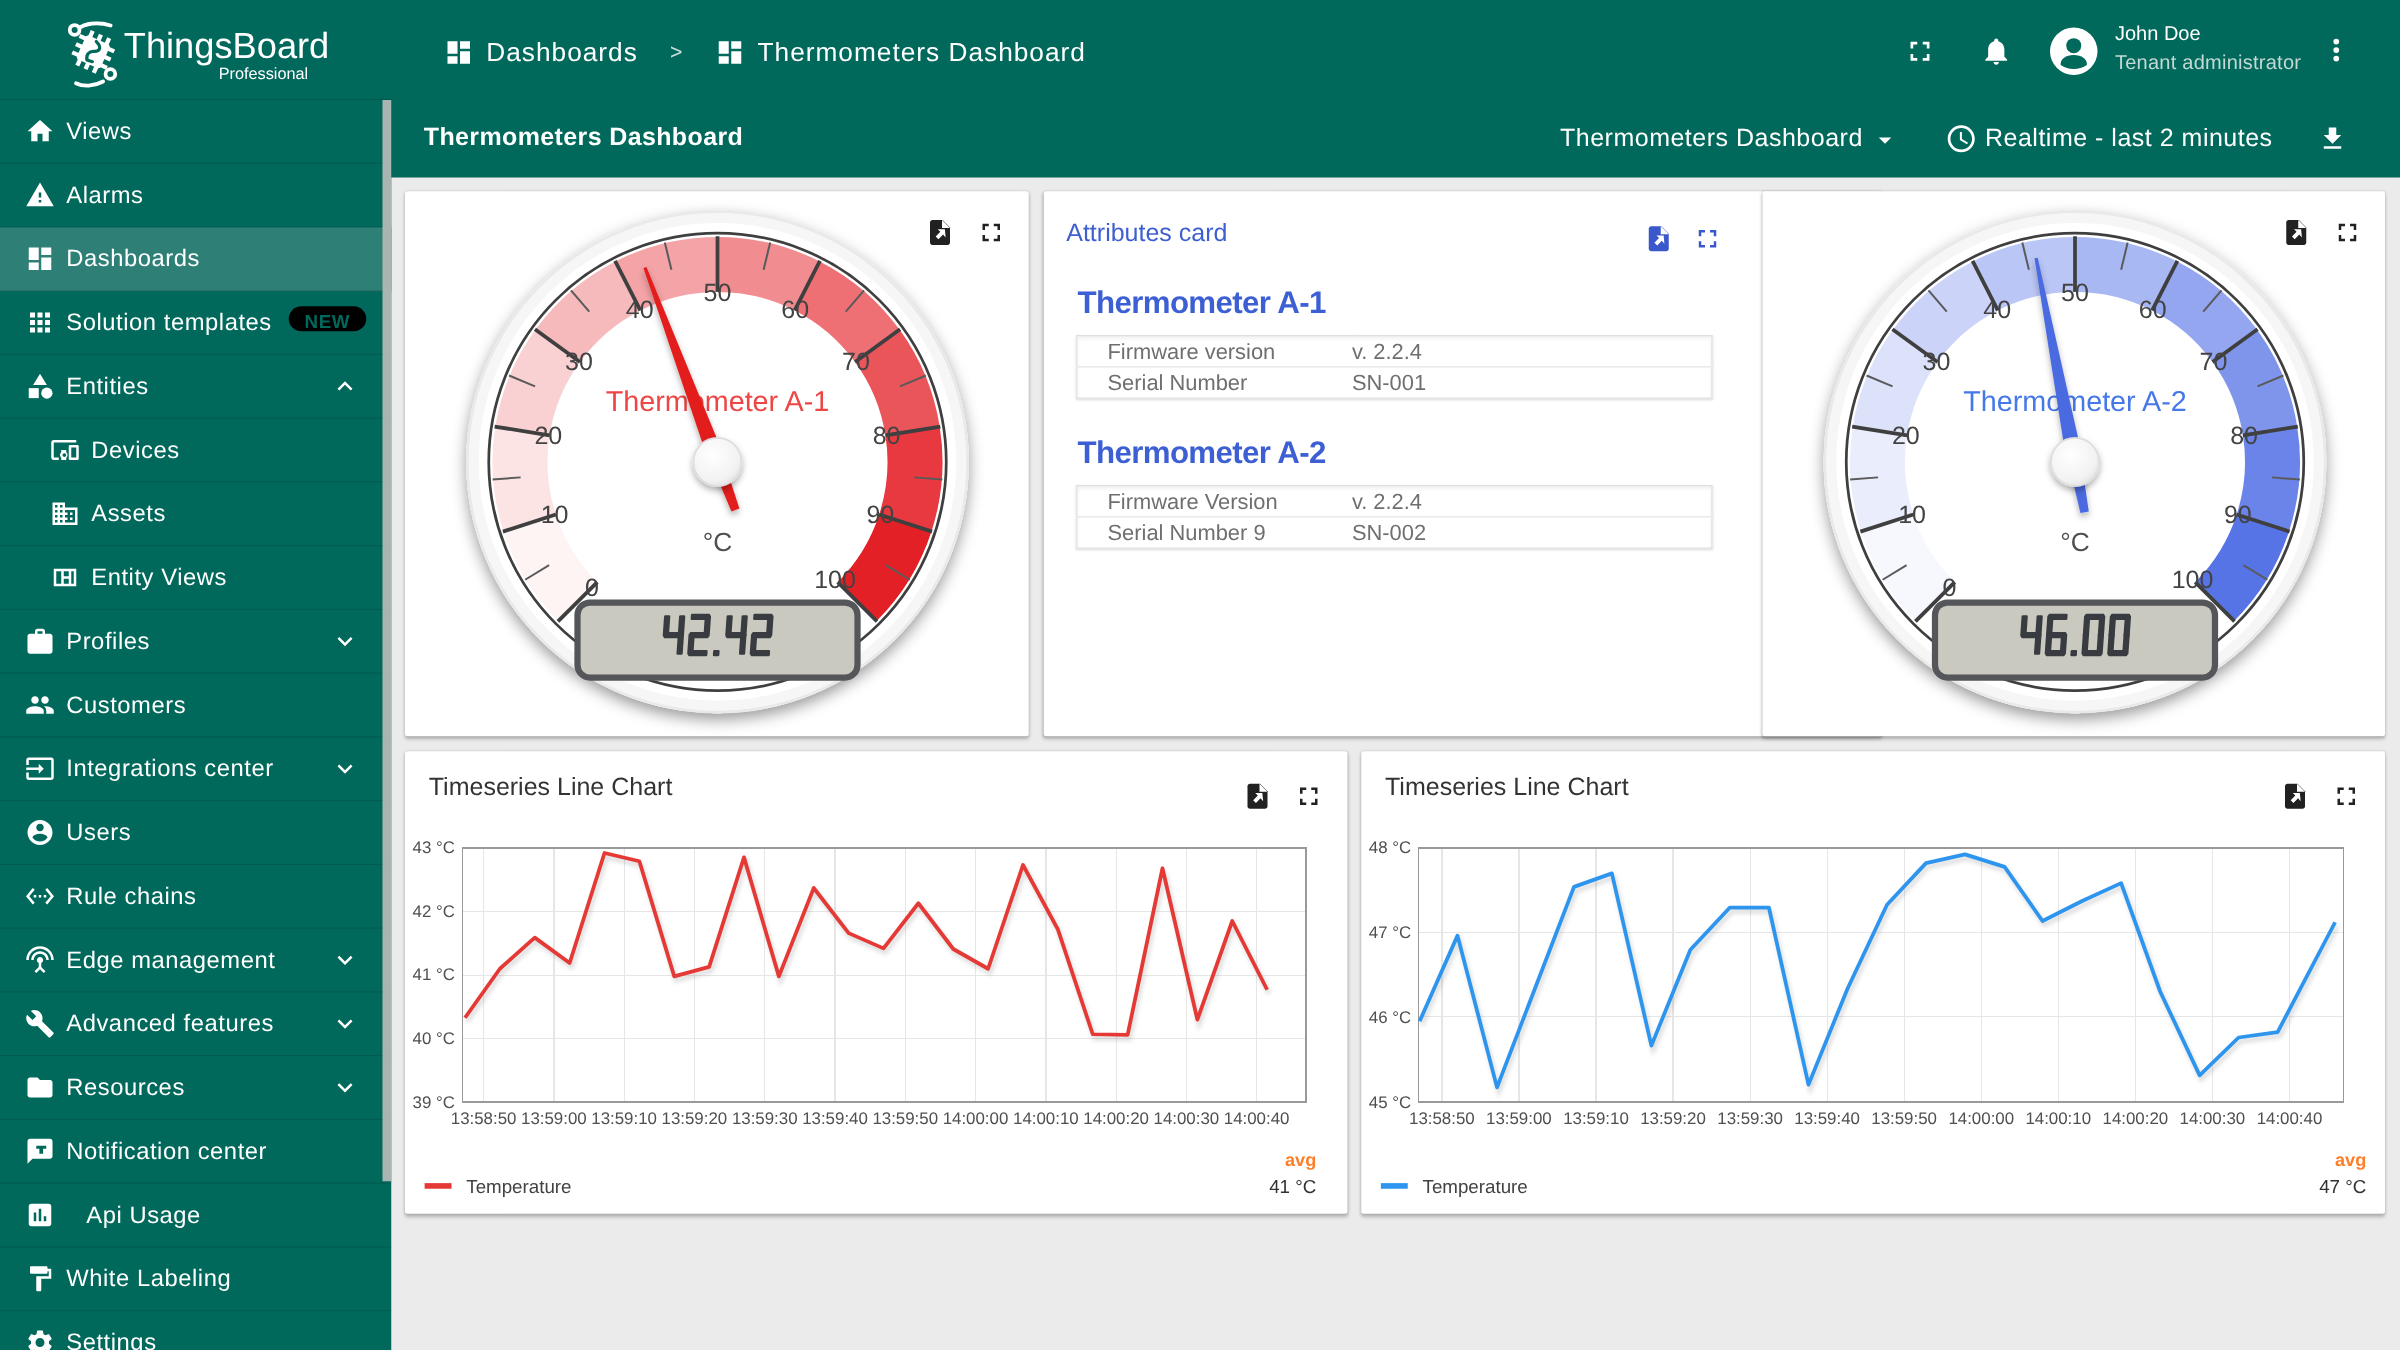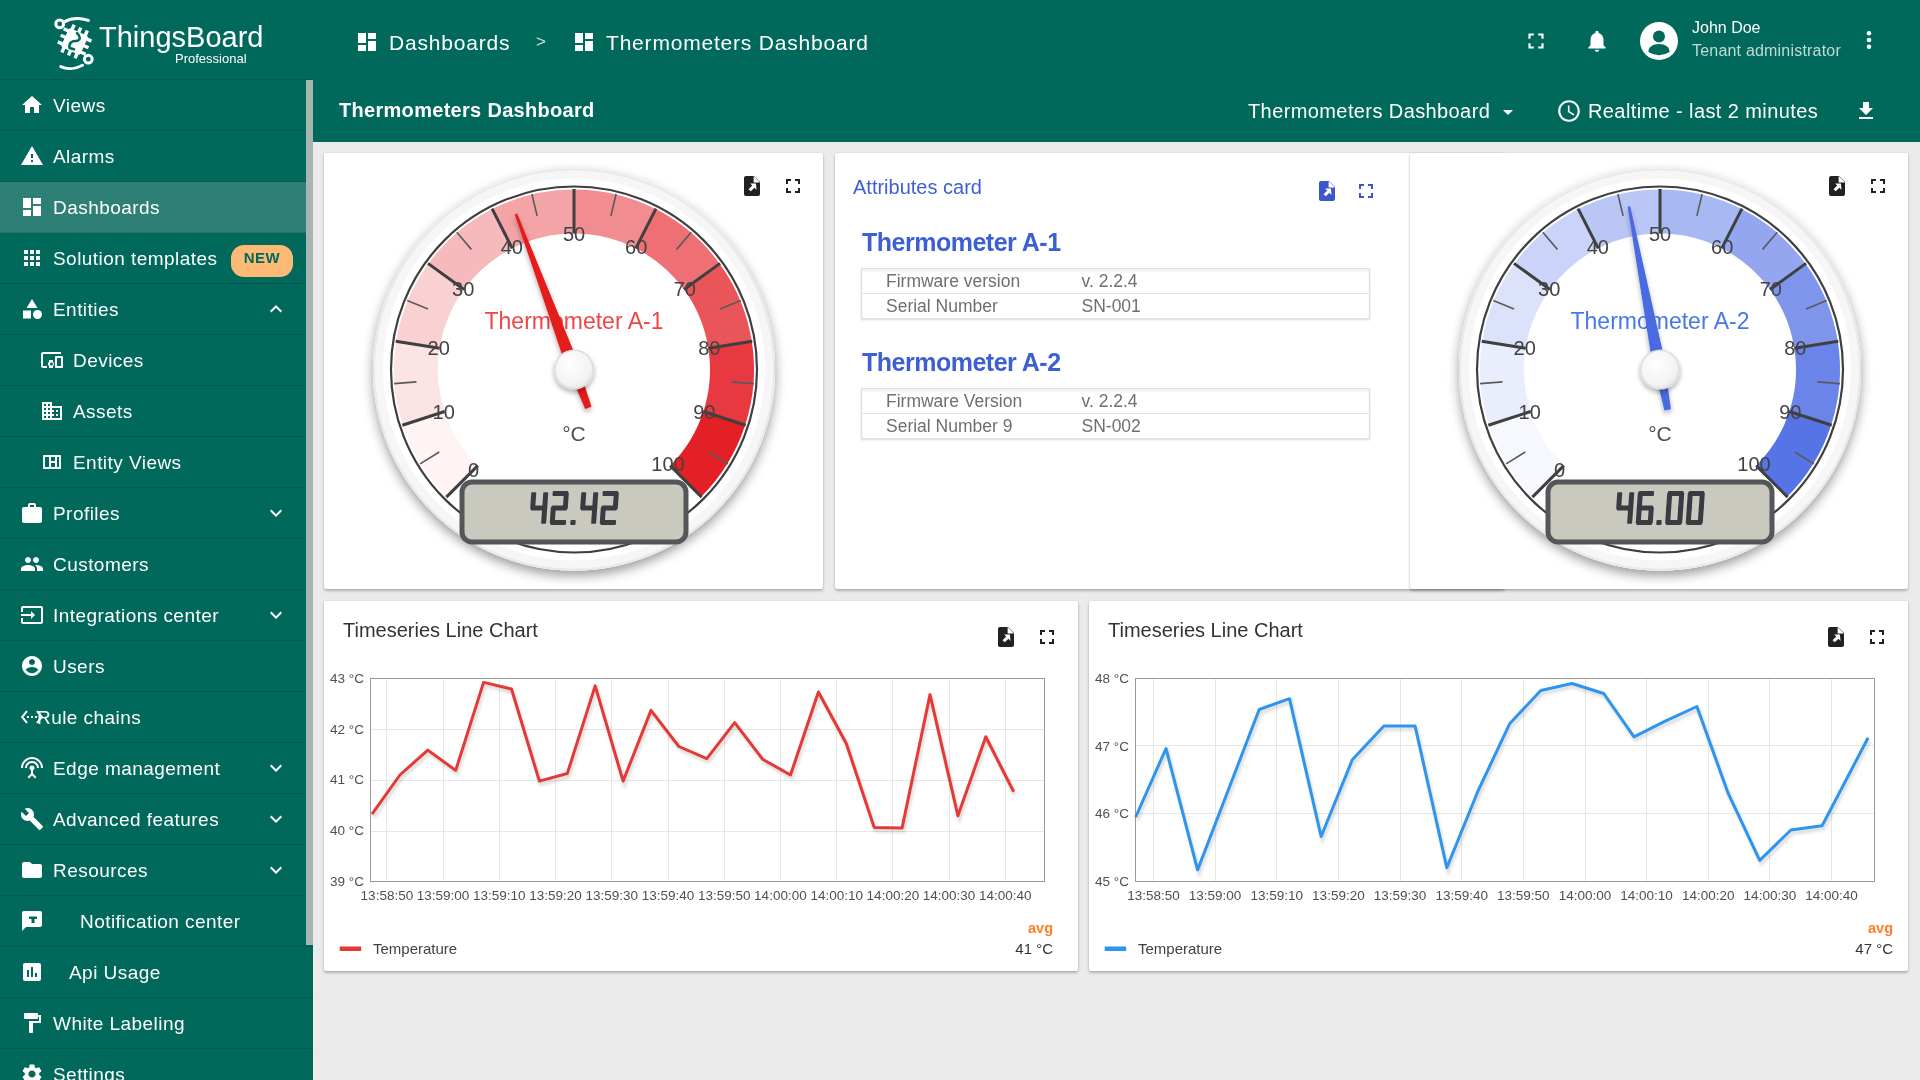--- a/index.html
+++ b/index.html
@@ -3,21 +3,21 @@
 <meta charset="utf-8">
 <style>
 * { margin:0; padding:0; box-sizing:border-box; }
 html,body { width:1920px; height:1080px; overflow:hidden; font-family:"Liberation Sans", sans-serif; }
 #root { position:relative; width:1920px; height:1080px; background:#ebebeb; overflow:hidden; }
 #header { position:absolute; left:0; top:0; width:1920px; height:142px; background:#00695c; }
 #sidebar { position:absolute; left:0; top:0; width:313px; height:1080px; background:#00695c; z-index:5; }
 #logo { position:relative; height:80px; border-bottom:1px solid rgba(0,0,0,0.12); }
 .mitem { position:relative; height:51px; line-height:51px; color:#ffffff; font-size:19px; font-weight:500; letter-spacing:0.45px; border-bottom:1px solid rgba(0,0,0,0.12); white-space:nowrap; }
 .mitem.sel { background:#2e8077; }
-.newbadge { position:absolute; right:20px; top:12px; background:#fdba74; color:#00695c; font-size:15px; font-weight:bold; line-height:26px; height:32px; padding:0 13px; border-radius:13px; }
+.newbadge { position:absolute; right:20px; top:12px; background:#000000; color:#00695c; font-size:15px; font-weight:bold; line-height:26px; height:20px; padding:0 13px; border-radius:13px; }
 #scrollthumb { position:absolute; left:306px; top:80px; width:6.5px; height:865px; background:#a9b5b0; z-index:6; }
 .card { position:absolute; background:#ffffff; border-radius:2px; box-shadow:0 2px 3px rgba(0,0,0,0.24), 0 0 2px rgba(0,0,0,0.12); }
 .wicons { position:absolute; top:21px; display:flex; gap:17px; }
 .crumb { color:#ffffff; font-size:21px; letter-spacing:0.8px; }
 </style>
 </head>
 <body>
 <div id="root">
   <div id="header"></div>
 
@@ -132,39 +132,39 @@
 <div class="mitem"><svg width="24" height="24" viewBox="0 0 24 24" style="position:absolute;left:20px;top:13px;">
           <path d="M21 3.01H3c-1.1 0-2 .9-2 2V9h2V4.99h18v14.03H3V15H1v4.01c0 1.1.9 1.98 2 1.98h18c1.1 0 2-.88 2-1.98v-14c0-1.11-.9-2-2-2zM11 16l4-4-4-4v3H1v2h10v3z" fill="#ffffff"></path>
         </svg><span style="padding-left:53px">Integrations center</span><svg width="24" height="24" viewBox="0 0 24 24" style="position:absolute;right:25px;top:13px;">
           <path d="M7.41 8.59L12 13.17l4.59-4.58L18 10l-6 6-6-6z" fill="#ffffff"></path>
         </svg></div>
 <div class="mitem"><svg width="24" height="24" viewBox="0 0 24 24" style="position:absolute;left:20px;top:13px;">
           <path d="M12 2C6.48 2 2 6.48 2 12s4.48 10 10 10 10-4.48 10-10S17.52 2 12 2zm0 3c1.66 0 3 1.34 3 3s-1.34 3-3 3-3-1.34-3-3 1.34-3 3-3zm0 14.2c-2.5 0-4.71-1.28-6-3.22.03-1.99 4-3.08 6-3.08 1.99 0 5.97 1.09 6 3.08-1.29 1.94-3.5 3.22-6 3.22z" fill="#ffffff"></path>
         </svg><span style="padding-left:53px">Users</span></div>
 <div class="mitem"><svg width="24" height="24" viewBox="0 0 24 24" style="position:absolute;left:20px;top:13px;">
           <path d="M7.77 6.76L6.23 5.48.82 12l5.41 6.52 1.54-1.28L3.42 12l4.35-5.24zM7 13h2v-2H7v2zm10-2h-2v2h2v-2zm-6 2h2v-2h-2v2zm6.77-7.52l-1.54 1.28L20.58 12l-4.35 5.24 1.54 1.28L23.18 12l-5.41-6.52z" fill="#ffffff"></path>
-        </svg><span style="padding-left:37px">Rule chains</span></div>
+        </svg><span style="padding-left:53px">Rule chains</span></div>
 <div class="mitem"><svg width="24" height="24" viewBox="0 0 24 24" style="position:absolute;left:20px;top:13px;">
           <path d="M12 5c-3.87 0-7 3.13-7 7h2c0-2.76 2.24-5 5-5s5 2.24 5 5h2c0-3.87-3.13-7-7-7zm1 9.29c.88-.39 1.5-1.26 1.5-2.29 0-1.38-1.12-2.5-2.5-2.5S9.5 10.62 9.5 12c0 1.02.62 1.9 1.5 2.29v3.3L7.59 21 9 22.41l3-3 3 3L16.41 21 13 17.59v-3.3zM12 1C5.93 1 1 5.93 1 12h2c0-4.97 4.03-9 9-9s9 4.03 9 9h2c0-6.07-4.93-11-11-11z" fill="#ffffff"></path>
         </svg><span style="padding-left:53px">Edge management</span><svg width="24" height="24" viewBox="0 0 24 24" style="position:absolute;right:25px;top:13px;">
           <path d="M7.41 8.59L12 13.17l4.59-4.58L18 10l-6 6-6-6z" fill="#ffffff"></path>
         </svg></div>
 <div class="mitem"><svg width="24" height="24" viewBox="0 0 24 24" style="position:absolute;left:20px;top:13px;">
           <path d="M22.7 19l-9.1-9.1c.9-2.3.4-5-1.5-6.9-2-2-5-2.4-7.4-1.3L9 6 6 9 1.6 4.7C.4 7.1.9 10.1 2.9 12.1c1.9 1.9 4.6 2.4 6.9 1.5l9.1 9.1c.4.4 1 .4 1.4 0l2.3-2.3c.5-.4.5-1.1.1-1.4z" fill="#ffffff"></path>
         </svg><span style="padding-left:53px">Advanced features</span><svg width="24" height="24" viewBox="0 0 24 24" style="position:absolute;right:25px;top:13px;">
           <path d="M7.41 8.59L12 13.17l4.59-4.58L18 10l-6 6-6-6z" fill="#ffffff"></path>
         </svg></div>
 <div class="mitem"><svg width="24" height="24" viewBox="0 0 24 24" style="position:absolute;left:20px;top:13px;">
           <path d="M10 4H4c-1.1 0-1.99.9-1.99 2L2 18c0 1.1.9 2 2 2h16c1.1 0 2-.9 2-2V8c0-1.1-.9-2-2-2h-8l-2-2z" fill="#ffffff"></path>
         </svg><span style="padding-left:53px">Resources</span><svg width="24" height="24" viewBox="0 0 24 24" style="position:absolute;right:25px;top:13px;">
           <path d="M7.41 8.59L12 13.17l4.59-4.58L18 10l-6 6-6-6z" fill="#ffffff"></path>
         </svg></div>
 <div class="mitem"><svg width="24" height="24" viewBox="0 0 24 24" style="position:absolute;left:20px;top:13px;">
           <path d="M20 2H4c-1.1 0-2 .9-2 2v18l4-4h14c1.1 0 2-.9 2-2V4c0-1.1-.9-2-2-2zm-3 8h-2.5v4h-3v-4H9V7.5h8V10z" fill="#ffffff"></path>
-        </svg><span style="padding-left:80px">Notification center</span></div>
+        </svg><span style="padding-left:53px">Notification center</span></div>
 <div class="mitem"><svg width="24" height="24" viewBox="0 0 24 24" style="position:absolute;left:20px;top:13px;">
           <path d="M19 3H5c-1.1 0-2 .9-2 2v14c0 1.1.9 2 2 2h14c1.1 0 2-.9 2-2V5c0-1.1-.9-2-2-2zM9 17H7v-7h2v7zm4 0h-2V7h2v10zm4 0h-2v-4h2v4z" fill="#ffffff"></path>
         </svg><span style="padding-left:69px">Api Usage</span></div>
 <div class="mitem"><svg width="24" height="24" viewBox="0 0 24 24" style="position:absolute;left:20px;top:13px;">
           <path d="M18 4V3c0-.55-.45-1-1-1H5c-.55 0-1 .45-1 1v4c0 .55.45 1 1 1h12c.55 0 1-.45 1-1V6h1v4H9v11c0 .55.45 1 1 1h2c.55 0 1-.45 1-1v-9h8V4h-3z" fill="#ffffff"></path>
         </svg><span style="padding-left:53px">White Labeling</span></div>
 <div class="mitem"><svg width="24" height="24" viewBox="0 0 24 24" style="position:absolute;left:20px;top:13px;">
           <path d="M19.14 12.94c.04-.3.06-.61.06-.94 0-.32-.02-.64-.07-.94l2.03-1.58c.18-.14.23-.41.12-.61l-1.92-3.32c-.12-.22-.37-.29-.59-.22l-2.39.96c-.5-.38-1.03-.7-1.62-.94l-.36-2.54c-.04-.24-.24-.41-.48-.41h-3.84c-.24 0-.43.17-.47.41l-.36 2.54c-.59.24-1.13.57-1.62.94l-2.39-.96c-.22-.08-.47 0-.59.22L2.74 8.87c-.12.21-.08.47.12.61l2.03 1.58c-.05.3-.09.63-.09.94s.02.64.07.94l-2.03 1.58c-.18.14-.23.41-.12.61l1.92 3.32c.12.22.37.29.59.22l2.39-.96c.5.38 1.03.7 1.62.94l.36 2.54c.05.24.24.41.48.41h3.84c.24 0 .44-.17.47-.41l.36-2.54c.59-.24 1.13-.56 1.62-.94l2.39.96c.22.08.47 0 .59-.22l1.92-3.32c.12-.22.07-.47-.12-.61l-2.01-1.58zM12 15.6c-1.98 0-3.6-1.62-3.6-3.6s1.62-3.6 3.6-3.6 3.6 1.62 3.6 3.6-1.62 3.6-3.6 3.6z" fill="#ffffff"></path>
         </svg><span style="padding-left:53px">Settings</span></div>
   </div>

